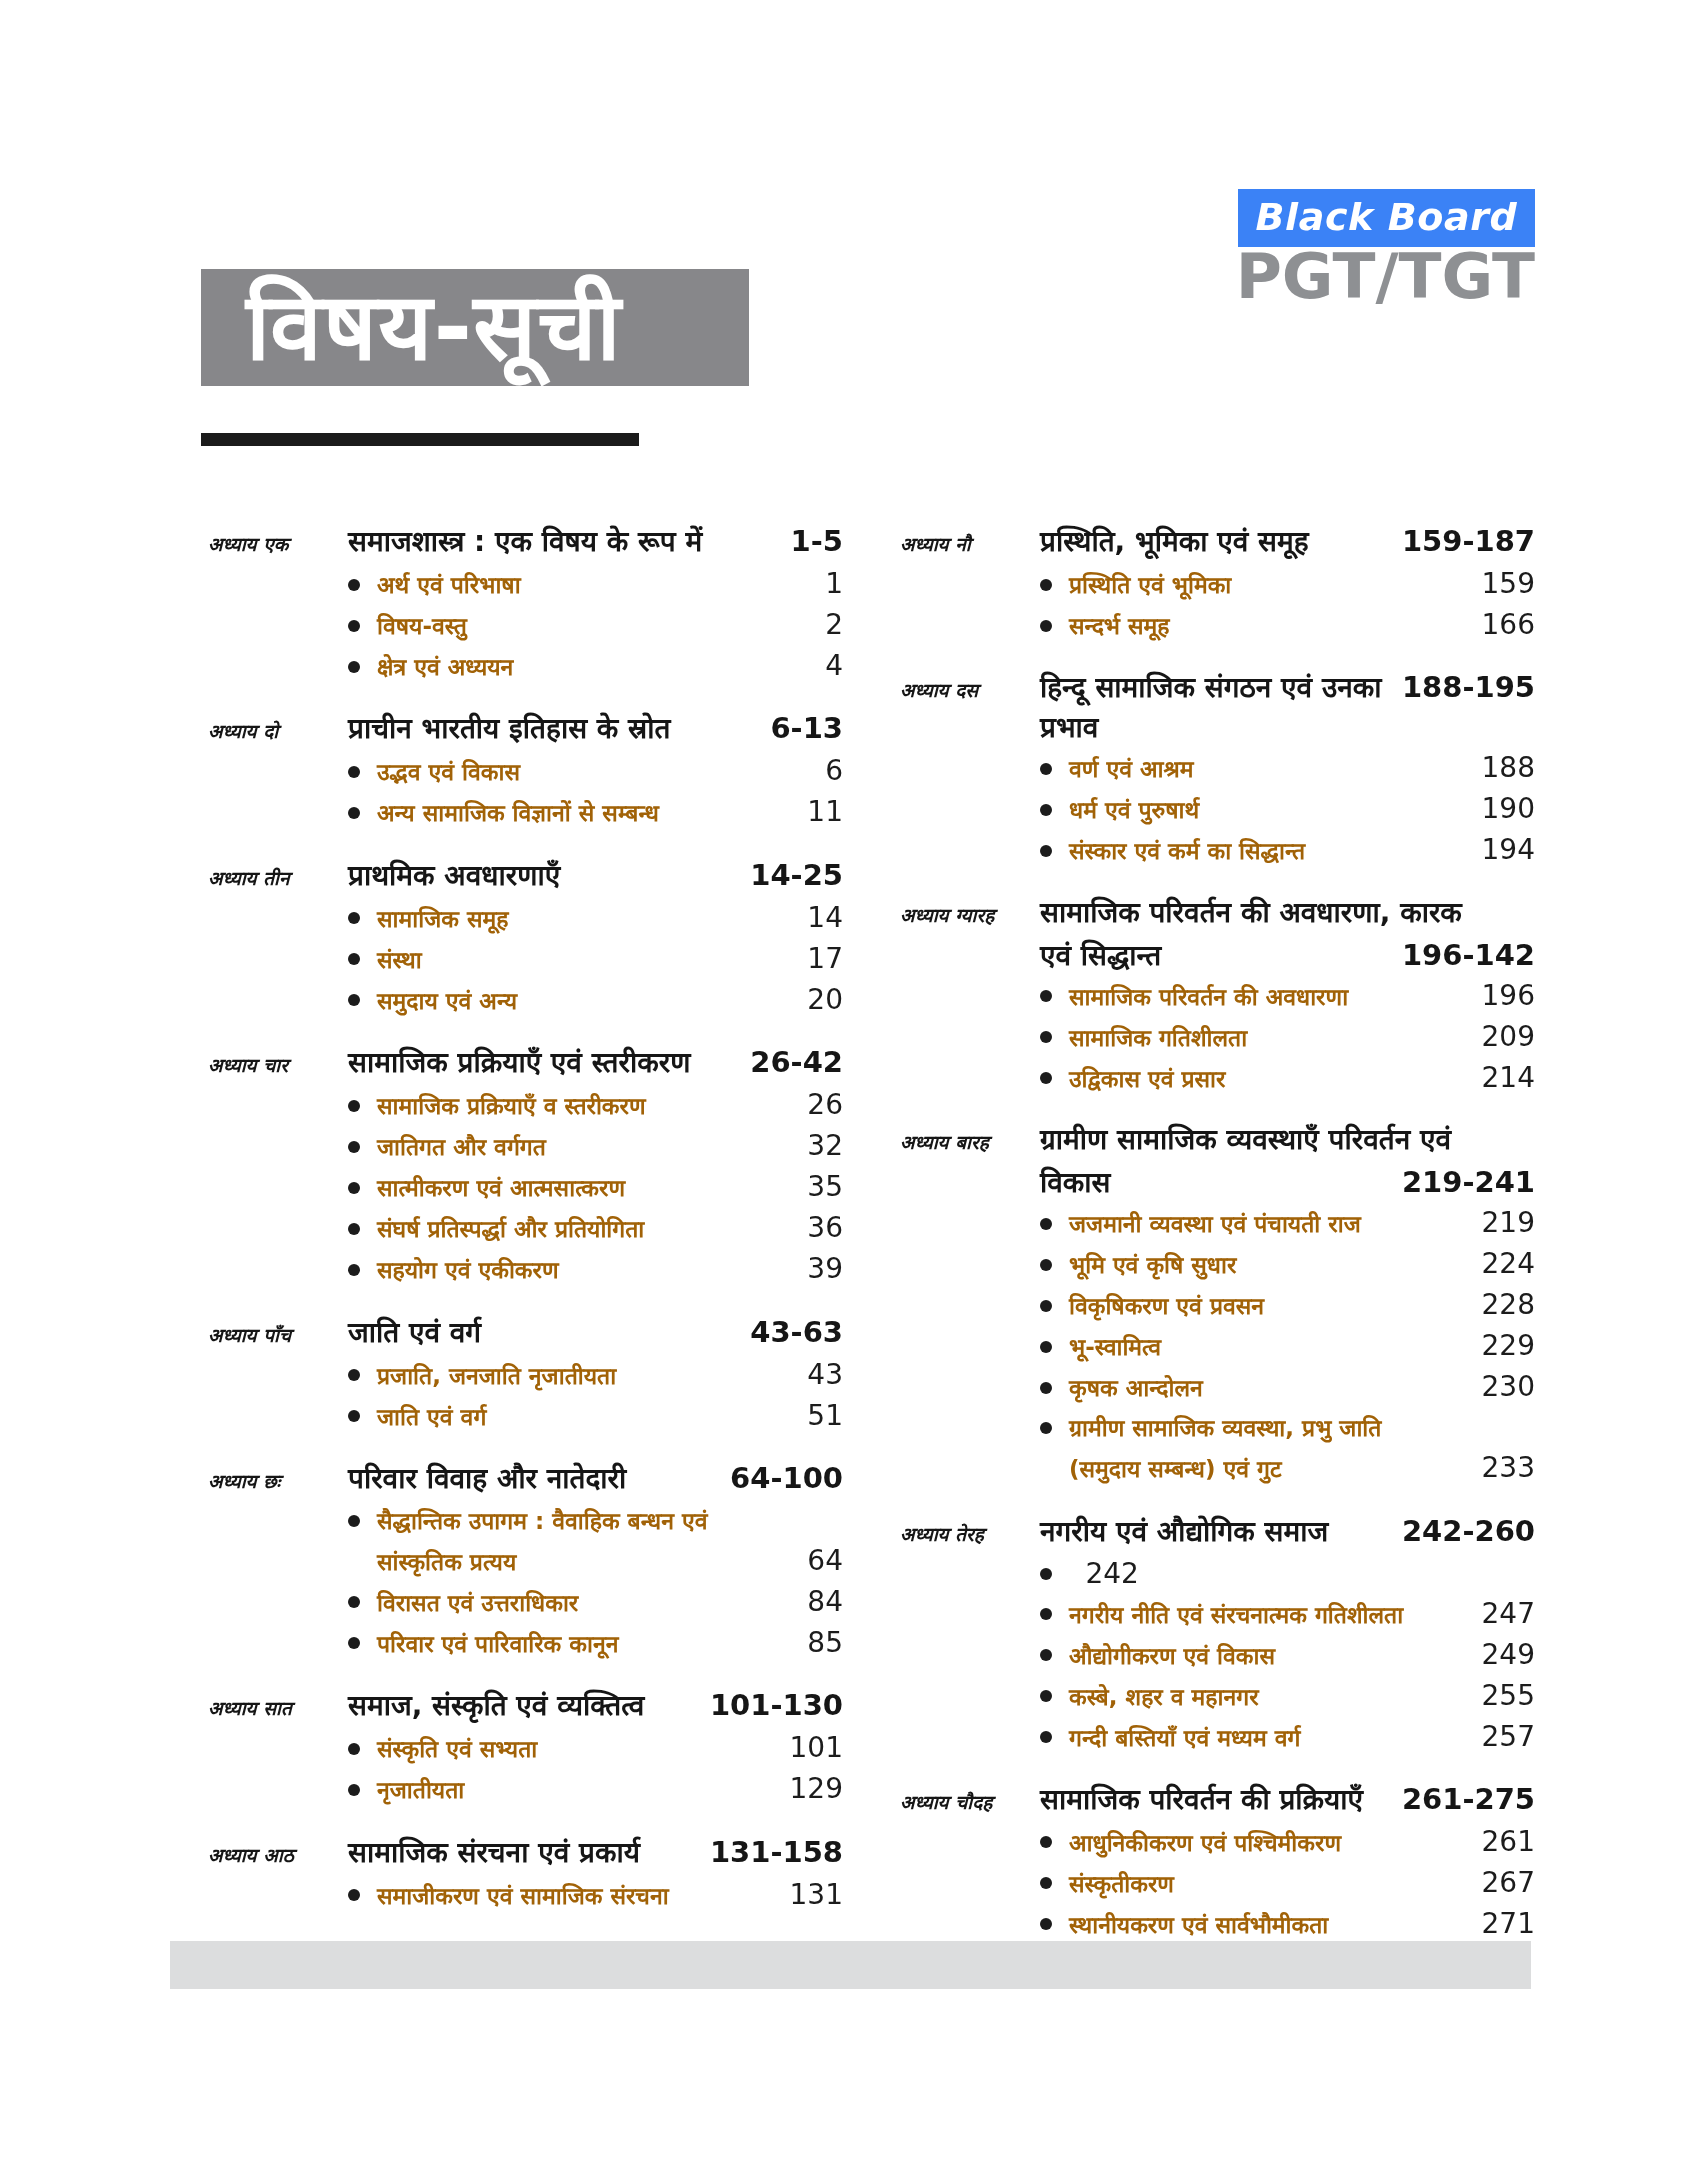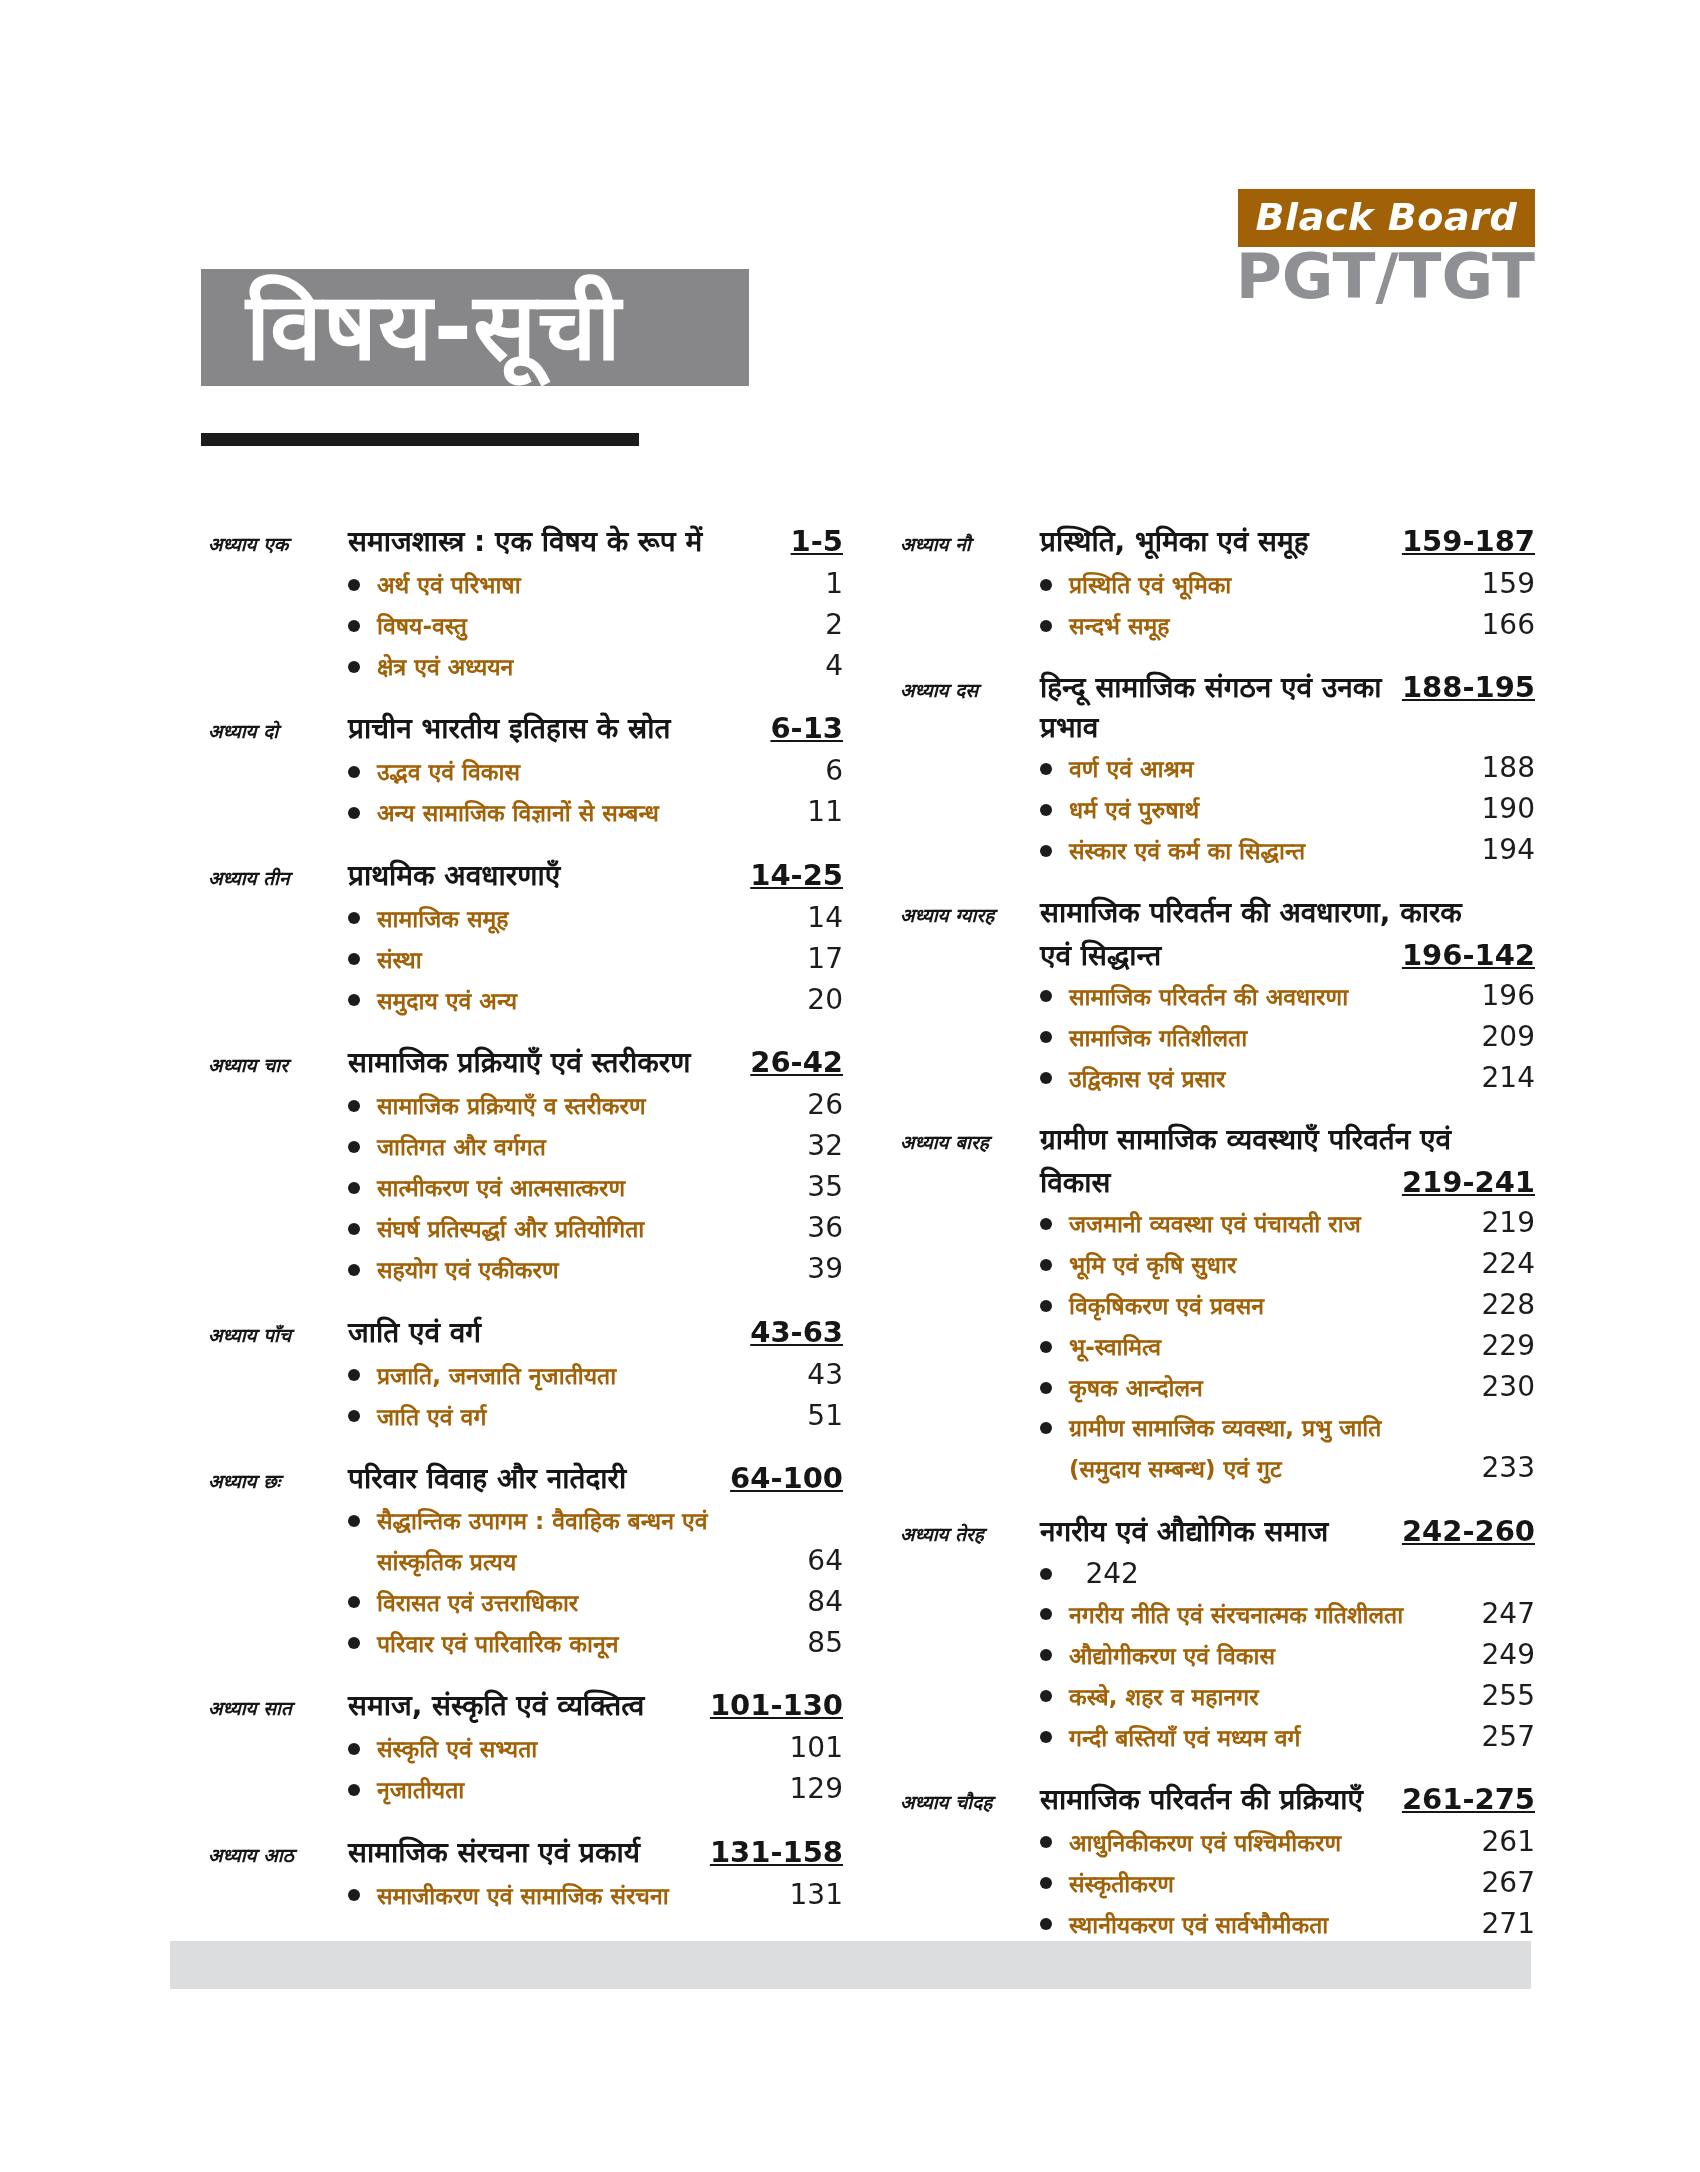--- a/index.html
+++ b/index.html
@@ -3,21 +3,21 @@
 <meta charset="utf-8">
 <style>
   html,body { margin:0; padding:0; background:#ffffff; }
   .page {
     position:relative; width:1700px; height:2172px; background:#ffffff;
     font-family:"DejaVu Sans", "Liberation Sans", sans-serif; color:#1a1a1a; overflow:hidden;
   }
   
   .logo-wrap { position:absolute; top:189px; right:165px; text-align:right; }
   .brand-box {
-    display:inline-block; background:#a16207; color:#ffffff;
+    display:inline-block; background:#3b82f6; color:#ffffff;
     font-weight:700; font-style:italic; font-size:38px; line-height:1;
     padding:8.8px 17.6px 11.3px 17.6px; letter-spacing:0.6px;
   }
   .brand-sub {
     font-size:63px; line-height:0.92; font-weight:700; color:#8e9093;
     letter-spacing:0px; margin-top:1.3px;
   }
   
   .title-block {
     position:absolute; left:201px; top:269px; width:548px; height:117px;
@@ -33,21 +33,21 @@
   
   .content {
     position:absolute; top:521px; left:208px; width:1327px;
     display:flex; gap:57px;
   }
   .col { flex:1 1 0; min-width:0; }
   .chapter { margin-bottom:21.4px; }
   .row { display:flex; align-items:baseline; line-height:40px; }
   .lbl  { flex:none; width:140px; font-weight:700; font-style:italic; font-size:19px; color:#161616; }
   .ttl  { flex:1 1 auto; font-weight:700; font-size:28px; color:#161616; }
-  .pgs  { flex:none; margin-left:16.4px; font-weight:700; font-size:29px; text-align:right; color:#161616;text-decoration:underline; }
+  .pgs  { flex:none; margin-left:16.4px; font-weight:700; font-size:29px; text-align:right; color:#161616; }
   .item-row { display:flex; align-items:baseline; line-height:40px; }
   .ind  { flex:none; width:140px; }
   .blt  { flex:none; width:29px; align-self:center; }
   .dot  { width:12px; height:12px; border-radius:50%; background:#1c1c1c; }
   .itxt { flex:1 1 auto; font-weight:700; font-size:23px; color:#a16207; }
   .ipg  { flex:none; margin-left:16.4px; font-weight:400; font-size:28px; text-align:right; color:#1c1c1c; }
   
   .footer-band {
     position:absolute; left:170px; top:1941px; width:1361px; height:48px; background:#dcddde;
   }

